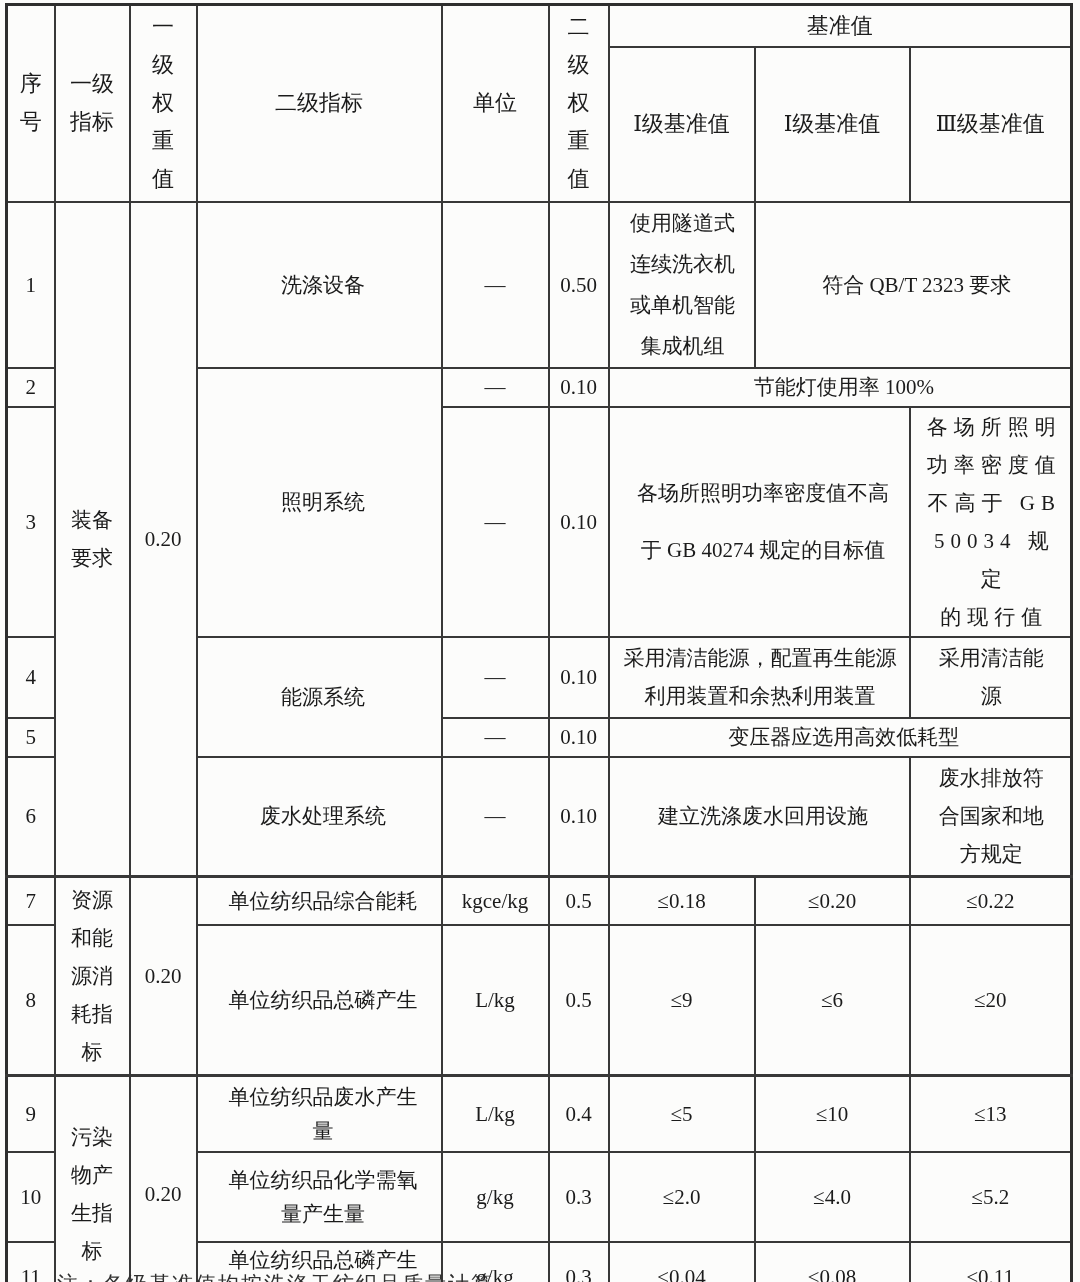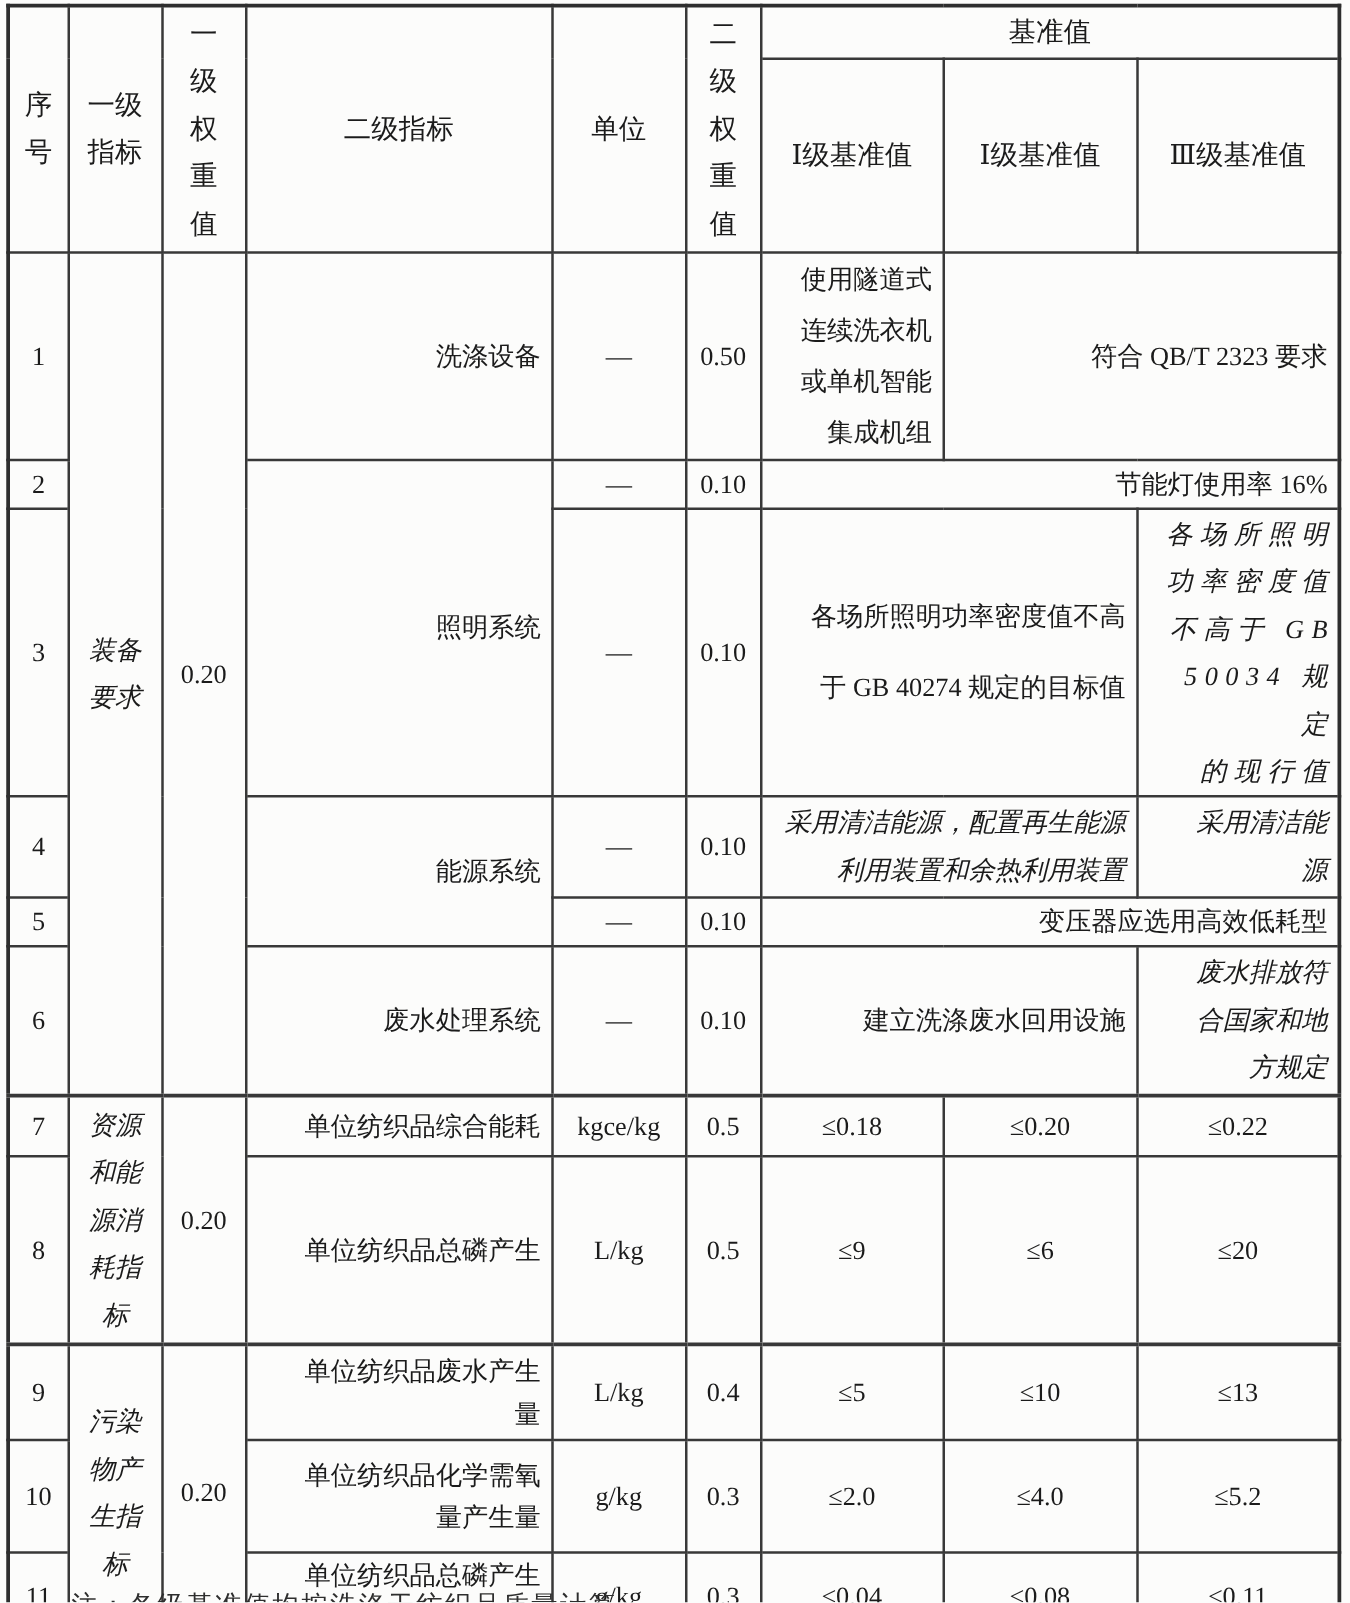--- a/index.html
+++ b/index.html
@@ -34,27 +34,27 @@
     white-space: pre-line;
     line-height: 36px;
     overflow: hidden;
   }
   tr.hdr td {
     font-size: 22px;
     line-height: 38px;
   }
   td.vhead { line-height: 38px; }
   td.left {
-    text-align: right;
+    text-align: center;
     padding: 0 8px 0 16px;
   }
   td.lpad10 { padding-left: 10px; }
   td.lh41 { line-height: 41px; }
   td.lh57 { line-height: 57px; }
-  td.lh38 { line-height: 38px; font-style: italic; }
+  td.lh38 { line-height: 38px; }
   td.lh34 { line-height: 34px; }
   td.just { letter-spacing: 6px; padding-right: 2px; }
   tr.sep td { border-top-width: 3px; }
   .footnote-clip {
     position: absolute;
     left: 57px;
     top: 1273px;
     width: 980px;
     height: 9px;
     overflow: hidden;
@@ -121,21 +121,21 @@
 或单机智能
 集成机组</td>
       <td colspan="2" class="left">符合 QB/T 2323 要求</td>
     </tr>
 
     <tr style="height:39px">
       <td>2</td>
       <td rowspan="2" class="left">照明系统</td>
       <td>—</td>
       <td>0.10</td>
-      <td colspan="3" class="left">节能灯使用率 16%</td>
+      <td colspan="3" class="left">节能灯使用率 100%</td>
     </tr>
 
     <tr style="height:194px">
       <td>3</td>
       <td>—</td>
       <td>0.10</td>
       <td colspan="2" class="left lh57">各场所照明功率密度值不高
 于 GB 40274 规定的目标值</td>
       <td class="left lpad10 lh38 just">各场所照明
 功率密度值

